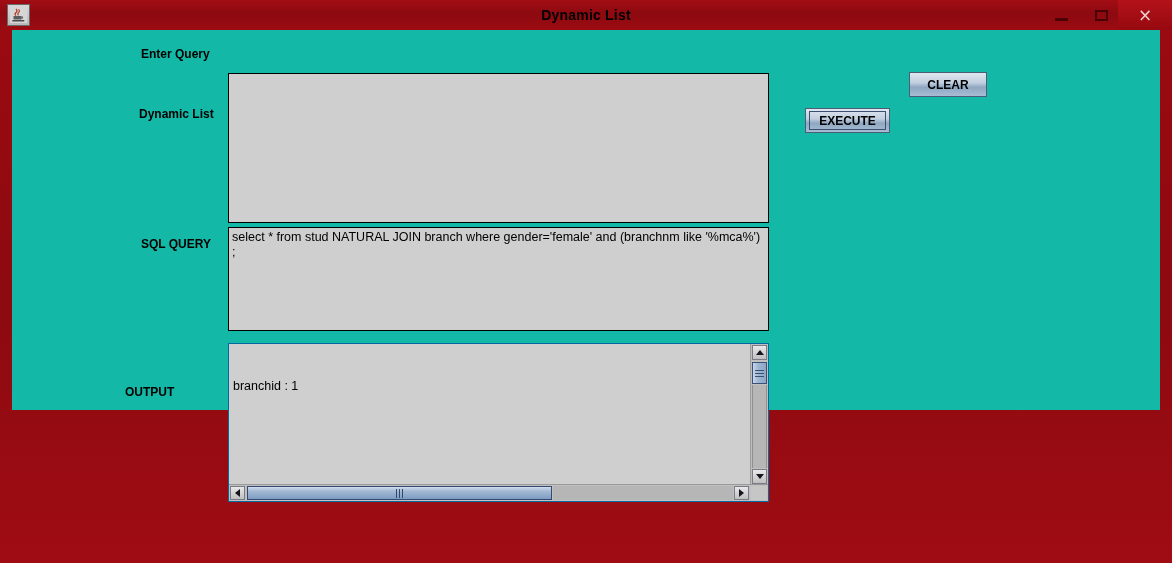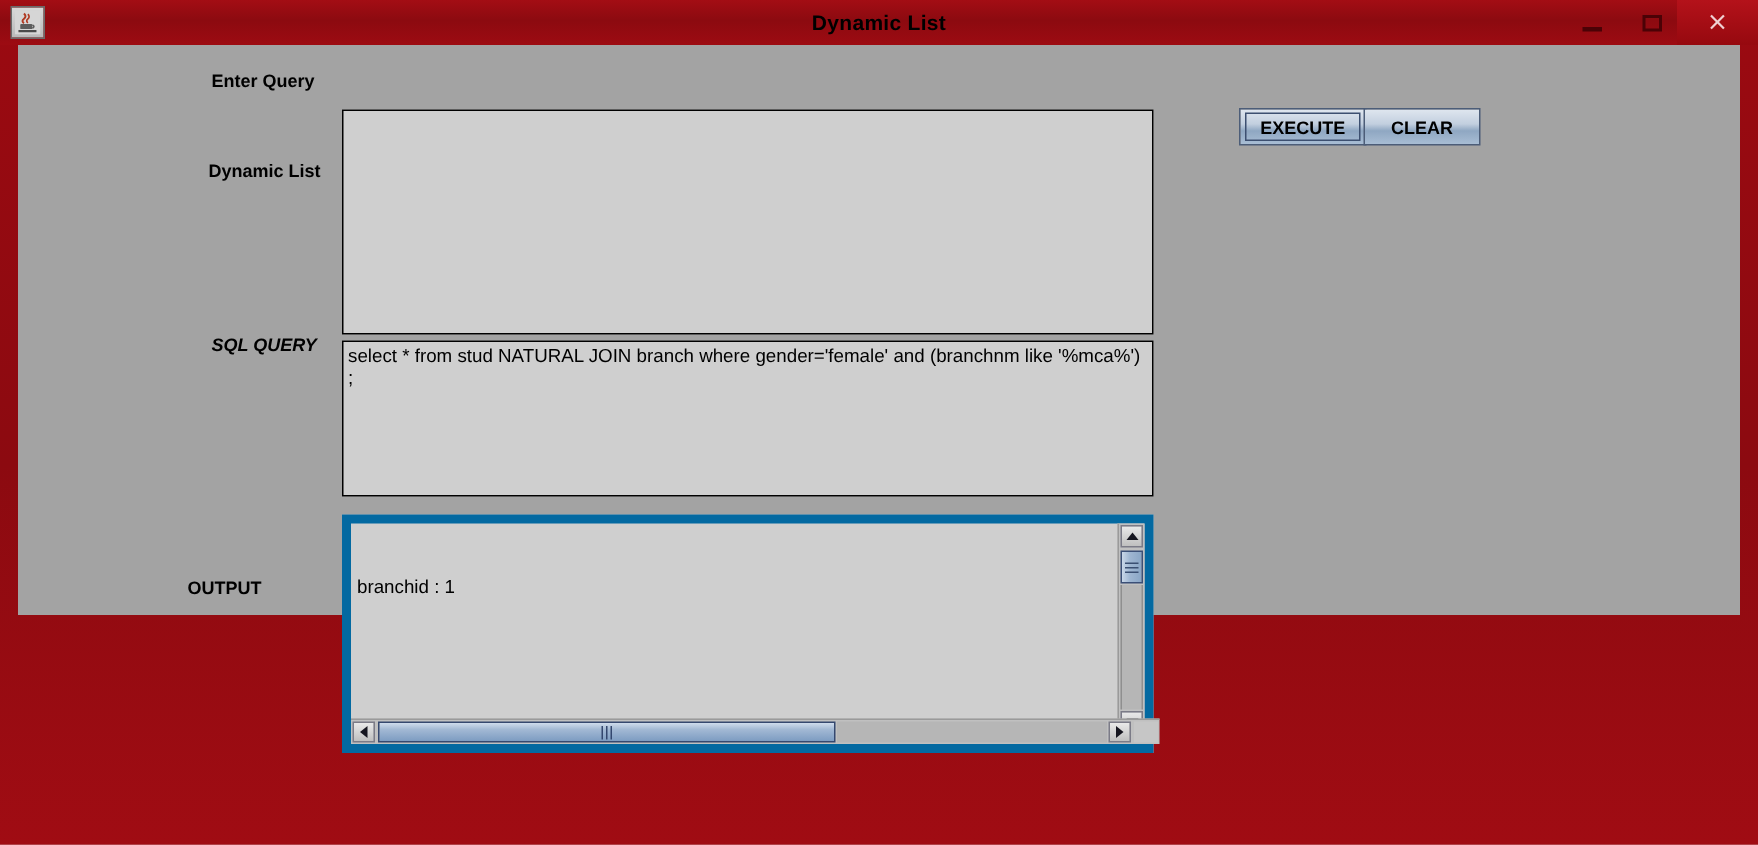--- a/index.html
+++ b/index.html
@@ -94,34 +94,34 @@
     line-height: 17px;
     font-family: "DejaVu Sans", sans-serif;
   }
 
   
   .client {
     position: absolute;
     left: 12px; top: 30px;
     width: 1148px;
     height: 380px;
-    background: #a3a3a3;
+    background: #14b8a6;
   }
 
   
   .field-label {
     position: absolute;
     color: #000000;
     font-weight: bold;
     font-size: 12px;
     white-space: nowrap;
   }
   .lbl-enter-query  { left: 129px; top: 17px; }
   .lbl-dynamic-list { left: 127px; top: 77px; }
-  .lbl-sql-query    { left: 129px; top: 193px; font-style: italic; }
+  .lbl-sql-query    { left: 129px; top: 207px; }
   .lbl-output       { left: 113px; top: 355px; }
 
   
   .txt-input {
     position: absolute;
     background: #cfcfcf;
     border: 1px solid #000000;
     box-sizing: border-box;
     font-family: "Liberation Sans", sans-serif;
     font-size: 12.5px;
@@ -146,21 +146,21 @@
   .sql-query-area {
     left: 216px; top: 197px;
     width: 541px; height: 104px;
   }
 
   
   .output-pane {
     position: absolute;
     left: 216px; top: 313px;
     width: 541px; height: 159px;
-    border: 6px solid #0369a1;
+    border: 1px solid #0369a1;
     box-sizing: border-box;
     background: #cfcfcf;
   }
   .output-text {
     position: absolute;
     left: 0; top: 0;
     width: 521px;
     height: 141px;
     overflow: hidden;
     padding: 2px 0 0 4px;
@@ -305,21 +305,21 @@
     border: 1px solid #4c5d78;
     box-sizing: border-box;
     color: #000000;
     font-weight: bold;
     font-size: 12px;
     display: flex;
     align-items: center;
     justify-content: center;
     cursor: default;
   }
-  .btn-execute { left: 814px; width: 85px; }
+  .btn-execute { left: 793px; width: 85px; margin-top: 36px; }
   .btn-clear   { left: 897px; width: 78px; }
   .btn-execute .focus-ring {
     position: absolute;
     left: 3px; top: 2px; right: 3px; bottom: 2px;
     border: 1px solid #3c4f70;
     box-sizing: border-box;
     pointer-events: none;
   }
   .btn span.lbl { position: relative; z-index: 2; }
 </style>

